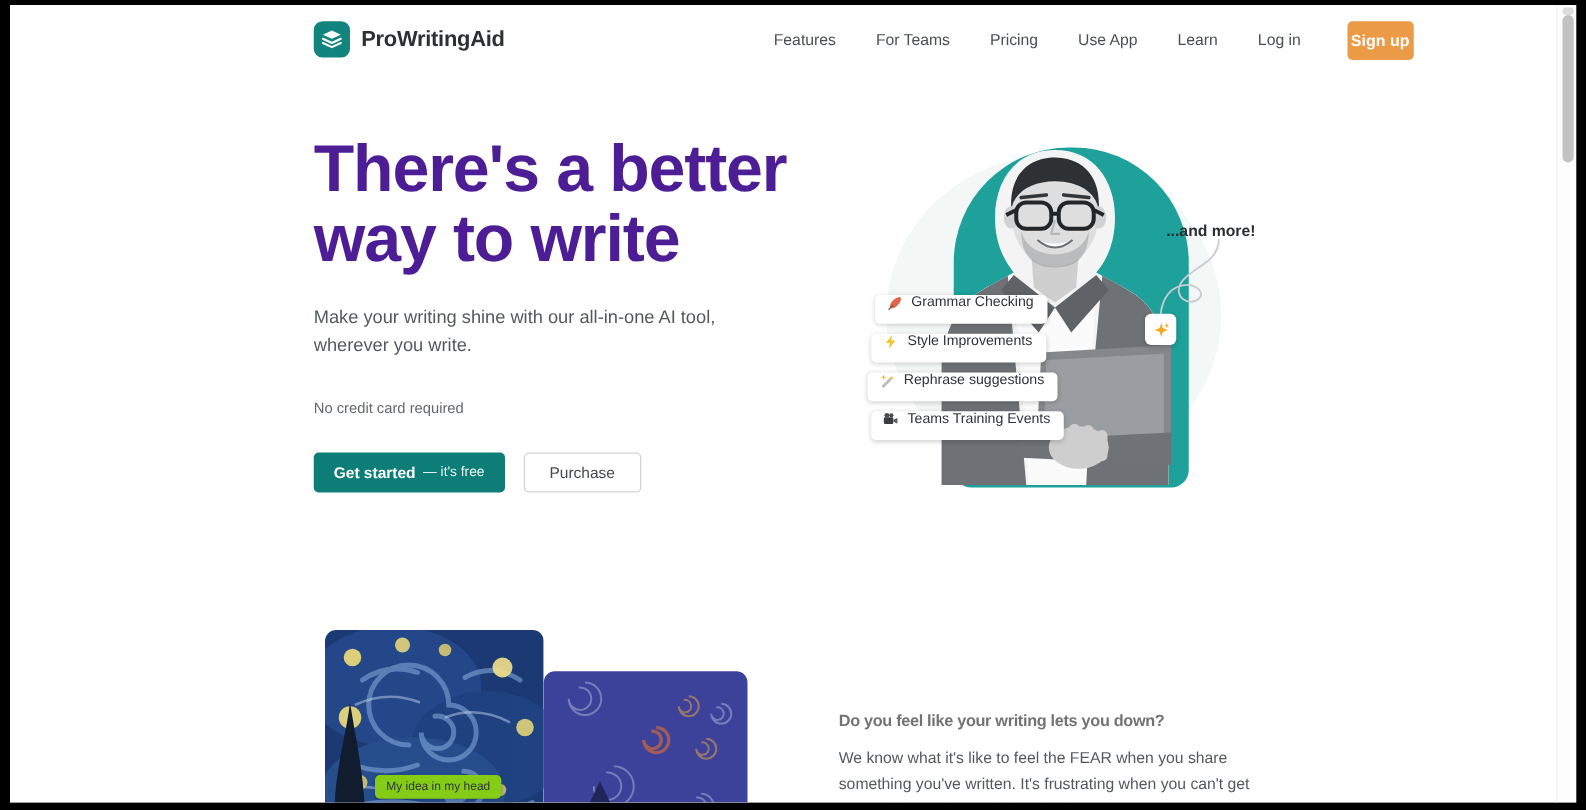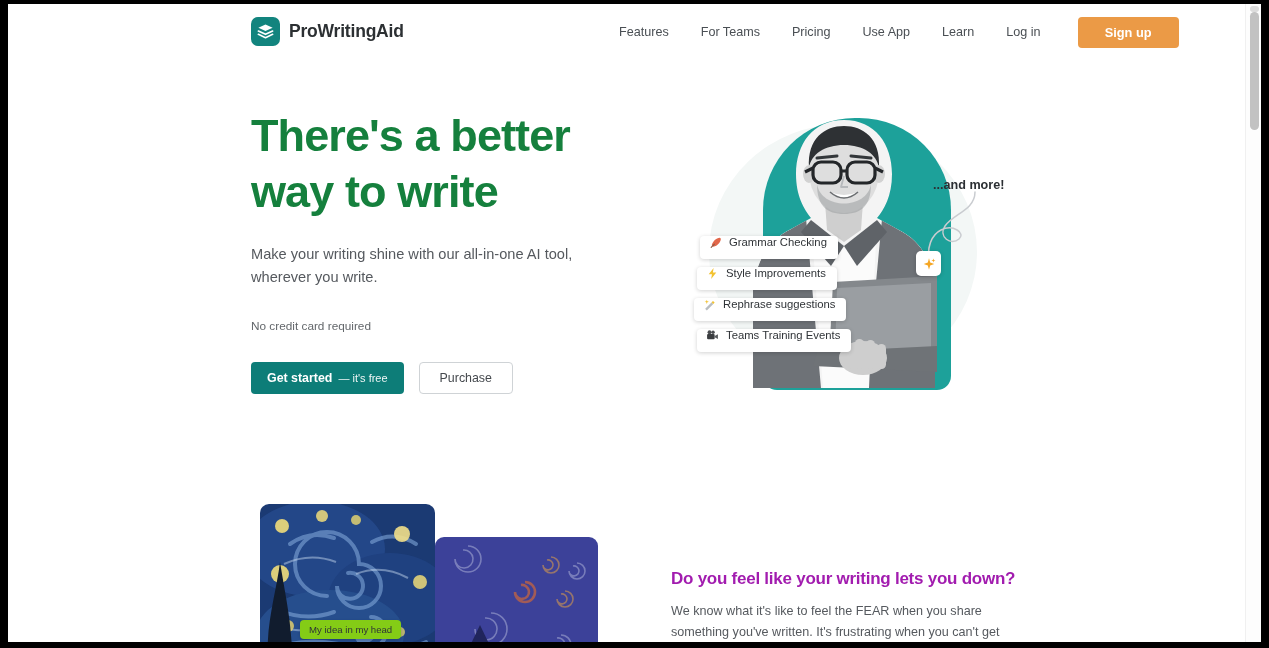--- a/index.html
+++ b/index.html
@@ -122,38 +122,38 @@
     text-decoration: none;
   }
   #signup-btn {
     margin-left: 16px;
     background: #eb9a46;
     color: #ffffff;
     font-size: 12.8px;
     font-weight: bold;
     border: none;
     border-radius: 4px;
-    padding: 8px 27px;
+    padding: 8px 3px;
     cursor: pointer;
     white-space: nowrap;
     font-family: "Liberation Sans", sans-serif;
   }
 
   
   #hero-copy {
     position: absolute;
     left: 243px;
     top: 104px;
     width: 400px;
   }
   #hero-title {
-    font-size: 45px;
+    font-size: 53px;
     line-height: 56px;
     font-weight: bold;
-    color: #15803d;
+    color: #4c1d95;
     letter-spacing: -0.9px;
   }
   #hero-sub {
     margin-top: 23px;
     font-size: 14.6px;
     line-height: 23px;
     color: #55595e;
     width: 330px;
   }
   #hero-ctas {
@@ -301,23 +301,23 @@
     z-index: 3;
   }
 
   #lower-copy {
     position: absolute;
     left: 663px;
     top: 565px;
     width: 345px;
   }
   #lower-title {
-    font-size: 17px;
+    font-size: 13px;
     font-weight: bold;
-    color: #a21caf;
+    color: #737373;
     letter-spacing: -0.25px;
     white-space: nowrap;
   }
   #lower-body {
     margin-top: 12px;
     font-size: 12.6px;
     line-height: 20.5px;
     color: #55595e;
     width: 342px;
   }

